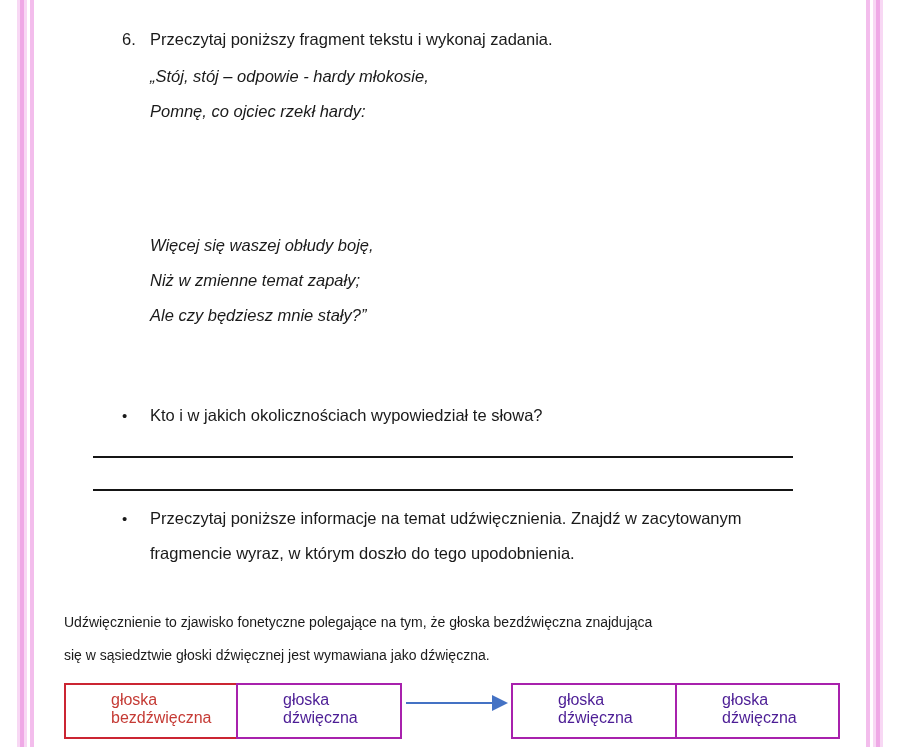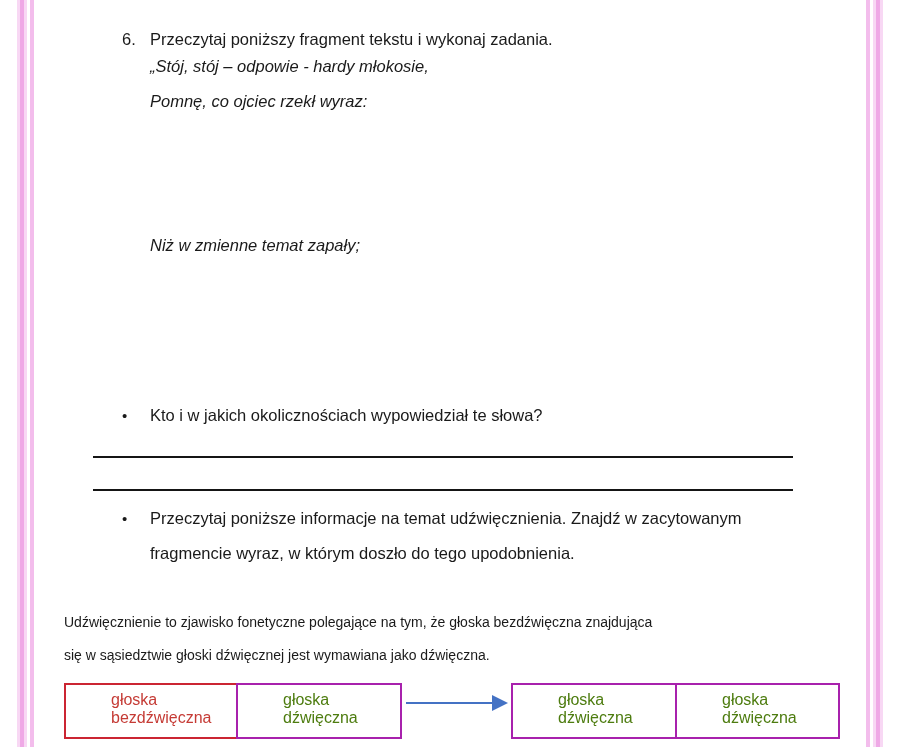--- a/index.html
+++ b/index.html
@@ -34,21 +34,21 @@
       #f8d8f4 14px, #f8d8f4 17px);
   }
 
   .abs { position: absolute; }
   .body-text { font-size: 16.5px; line-height: 35px; }
 
   .task-row { top: 22px; left: 122px; display: flex; }
   .task-num { width: 28px; }
 
   .stanza { left: 150px; font-style: italic; }
-  .stanza-1 { top: 49px; }
+  .stanza-1 { top: 59px; }
   .stanza-2 { top: 228px; }
 
   .bullet-row { left: 122px; display: flex; }
   .bullet-row-1 { top: 398px; }
   .bullet-row-2 { top: 501px; }
   .bullet-marker { width: 28px; font-size: 15px; }
   .bullet-text { max-width: 660px; }
 
   .answer-line {
     left: 93px; width: 700px; height: 0;
@@ -59,21 +59,21 @@
 
   .definition { left: 64px; top: 606px; width: 790px; font-size: 14px; line-height: 33px; }
 
   .dbox {
     top: 683px; height: 56px;
     display: flex; align-items: center; justify-content: center;
     font-size: 16px; background: #ffffff;
   }
   .dbox span { transform: translateY(-2px); margin-left: 45px; }
   .dbox.red   { border: 2px solid #cb2532; color: #c53b35; }
-  .dbox.magenta { border: 2px solid #a821ad; color: #4d7c0f; }
+  .dbox.magenta { border: 2px solid #a821ad; color: #4c1d95; }
   .dbox-1 { left: 64px;  width: 174px; }
   .dbox-2 { left: 236px; width: 166px; }
   .dbox-3 { left: 511px; width: 166px; }
   .dbox-4 { left: 675px; width: 165px; }
 
   .arrow-line { left: 406px; top: 702px; width: 88px; height: 2px; background: #4472c4; }
   .arrow-head {
     left: 492px; top: 695px; width: 0; height: 0;
     border-left: 16px solid #4472c4;
     border-top: 8px solid transparent;
@@ -86,25 +86,27 @@
 <div class="page-border left"></div>
 <div class="page-border right"></div>
 
 <div class="abs task-row body-text">
   <span class="task-num">6.</span>
   <span>Przeczytaj poniższy fragment tekstu i wykonaj zadania.</span>
 </div>
 
 <div class="abs stanza stanza-1 body-text">
   <div>„Stój, stój – odpowie - hardy młokosie,</div>
-  <div>Pomnę, co ojciec rzekł wyraz:</div>
+  <div>Pomnę, co ojciec rzekł hardy:</div>
 </div>
 
 <div class="abs stanza stanza-2 body-text">
+  <div>Więcej się waszej obłudy boję,</div>
   <div>Niż w zmienne temat zapały;</div>
+  <div>Ale czy będziesz mnie stały?”</div>
 </div>
 
 <div class="abs bullet-row bullet-row-1 body-text">
   <span class="bullet-marker">•</span>
   <span class="bullet-text">Kto i w jakich okolicznościach wypowiedział te słowa?</span>
 </div>
 
 <div class="abs answer-line answer-line-1"></div>
 <div class="abs answer-line answer-line-2"></div>
 

